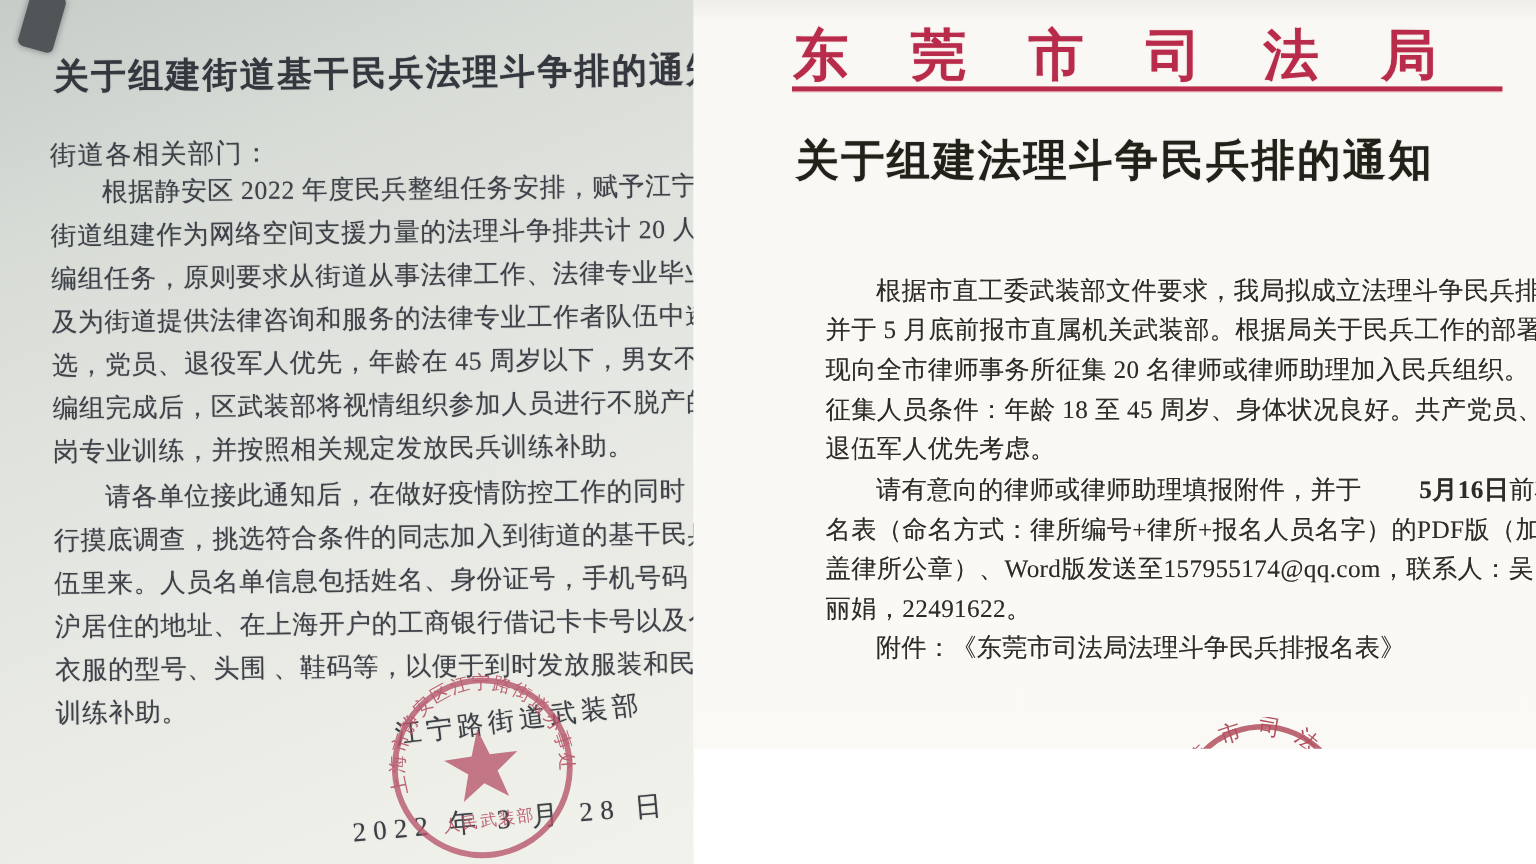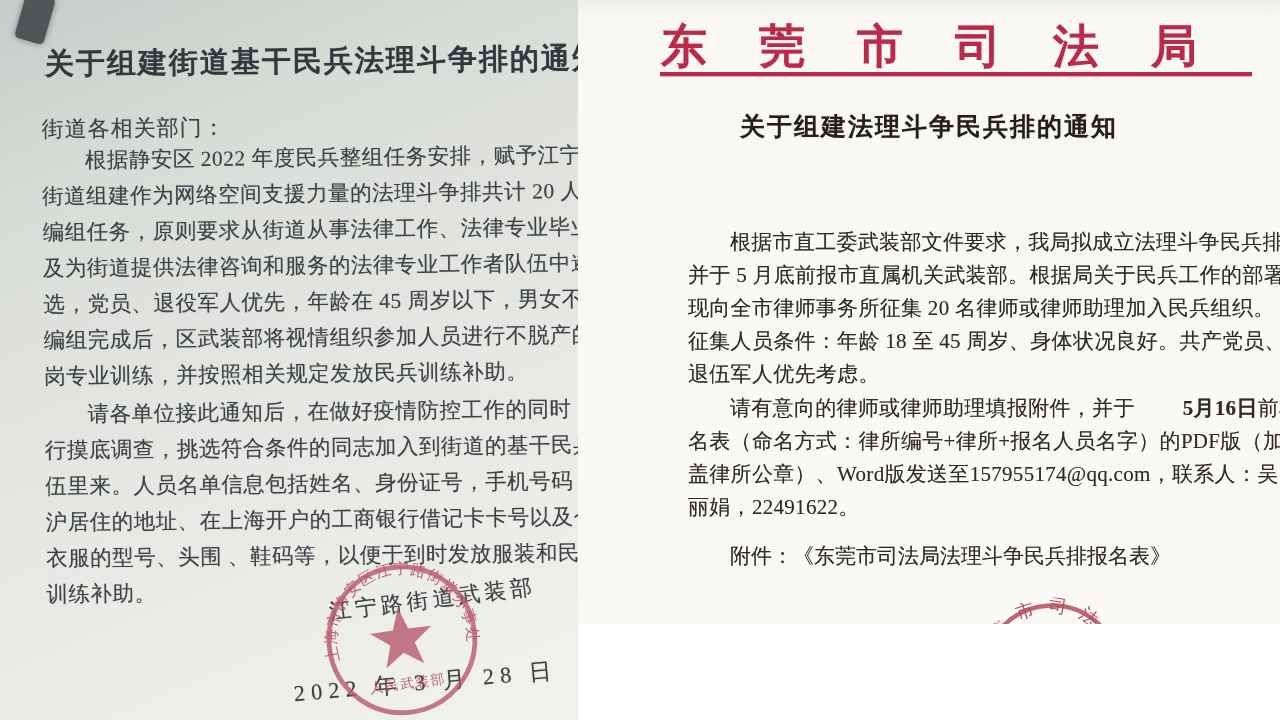--- a/index.html
+++ b/index.html
@@ -50,30 +50,30 @@
   }
   .r-header {
     position: absolute; left: 0; top: 16px; width: 100%; text-align: center;
     font-size: 46px; font-weight: bold; color: #b92b4b; letter-spacing: 52px;
     text-indent: 52px; white-space: nowrap; text-shadow: 0 0 1px rgba(185,43,75,.4);
   }
   .r-divider { position: absolute; left: 82px; top: 72px; width: 592px; height: 4px;
                background: #b92b4b; box-shadow: 0 1px 0 rgba(185,43,75,.35); }
   .r-title {
     position: absolute; left: 0; top: 110px; width: 100%; text-align: center;
-    font-size: 25px; font-weight: bold; letter-spacing: 2px; color: #232019;
+    font-size: 36px; font-weight: bold; letter-spacing: 2px; color: #232019;
     white-space: nowrap; text-shadow: 0 0 1px rgba(35,32,25,.4);
   }
   .r-text { color: #2f2c28; text-shadow: 0 0 .5px rgba(47,44,40,.45); }
   .r-salut { position: absolute; left: 110px; top: 192px; font-size: 21.5px; white-space: nowrap; }
   .r-para { position: absolute; left: 110px; width: 562px; font-size: 21px; }
   .r-para .line { height: 33px; line-height: 33px; white-space: nowrap; letter-spacing: .3px; }
   .r-para1 { top: 226px; }
   .r-para2 { top: 392px; }
-  .r-attach { position: absolute; left: 110px; top: 542px; font-size: 21px; text-indent: 2em; white-space: nowrap; }
+  .r-attach { position: absolute; left: 110px; top: 526px; font-size: 21px; text-indent: 2em; white-space: nowrap; }
   .bold { font-weight: bold; margin-left: 48px; }
 
   .r-signature {
     position: absolute; left: 392px; top: 652px; font-size: 22px; letter-spacing: 6px;
     color: #3a362f; transform: rotate(-2deg); white-space: nowrap;
     text-shadow: 0 0 1px rgba(58,54,47,.45);
   }
   .r-date {
     position: absolute; left: 398px; top: 694px; font-size: 21px; letter-spacing: 3px;
     color: #3a362f; transform: rotate(-2deg); white-space: nowrap;

